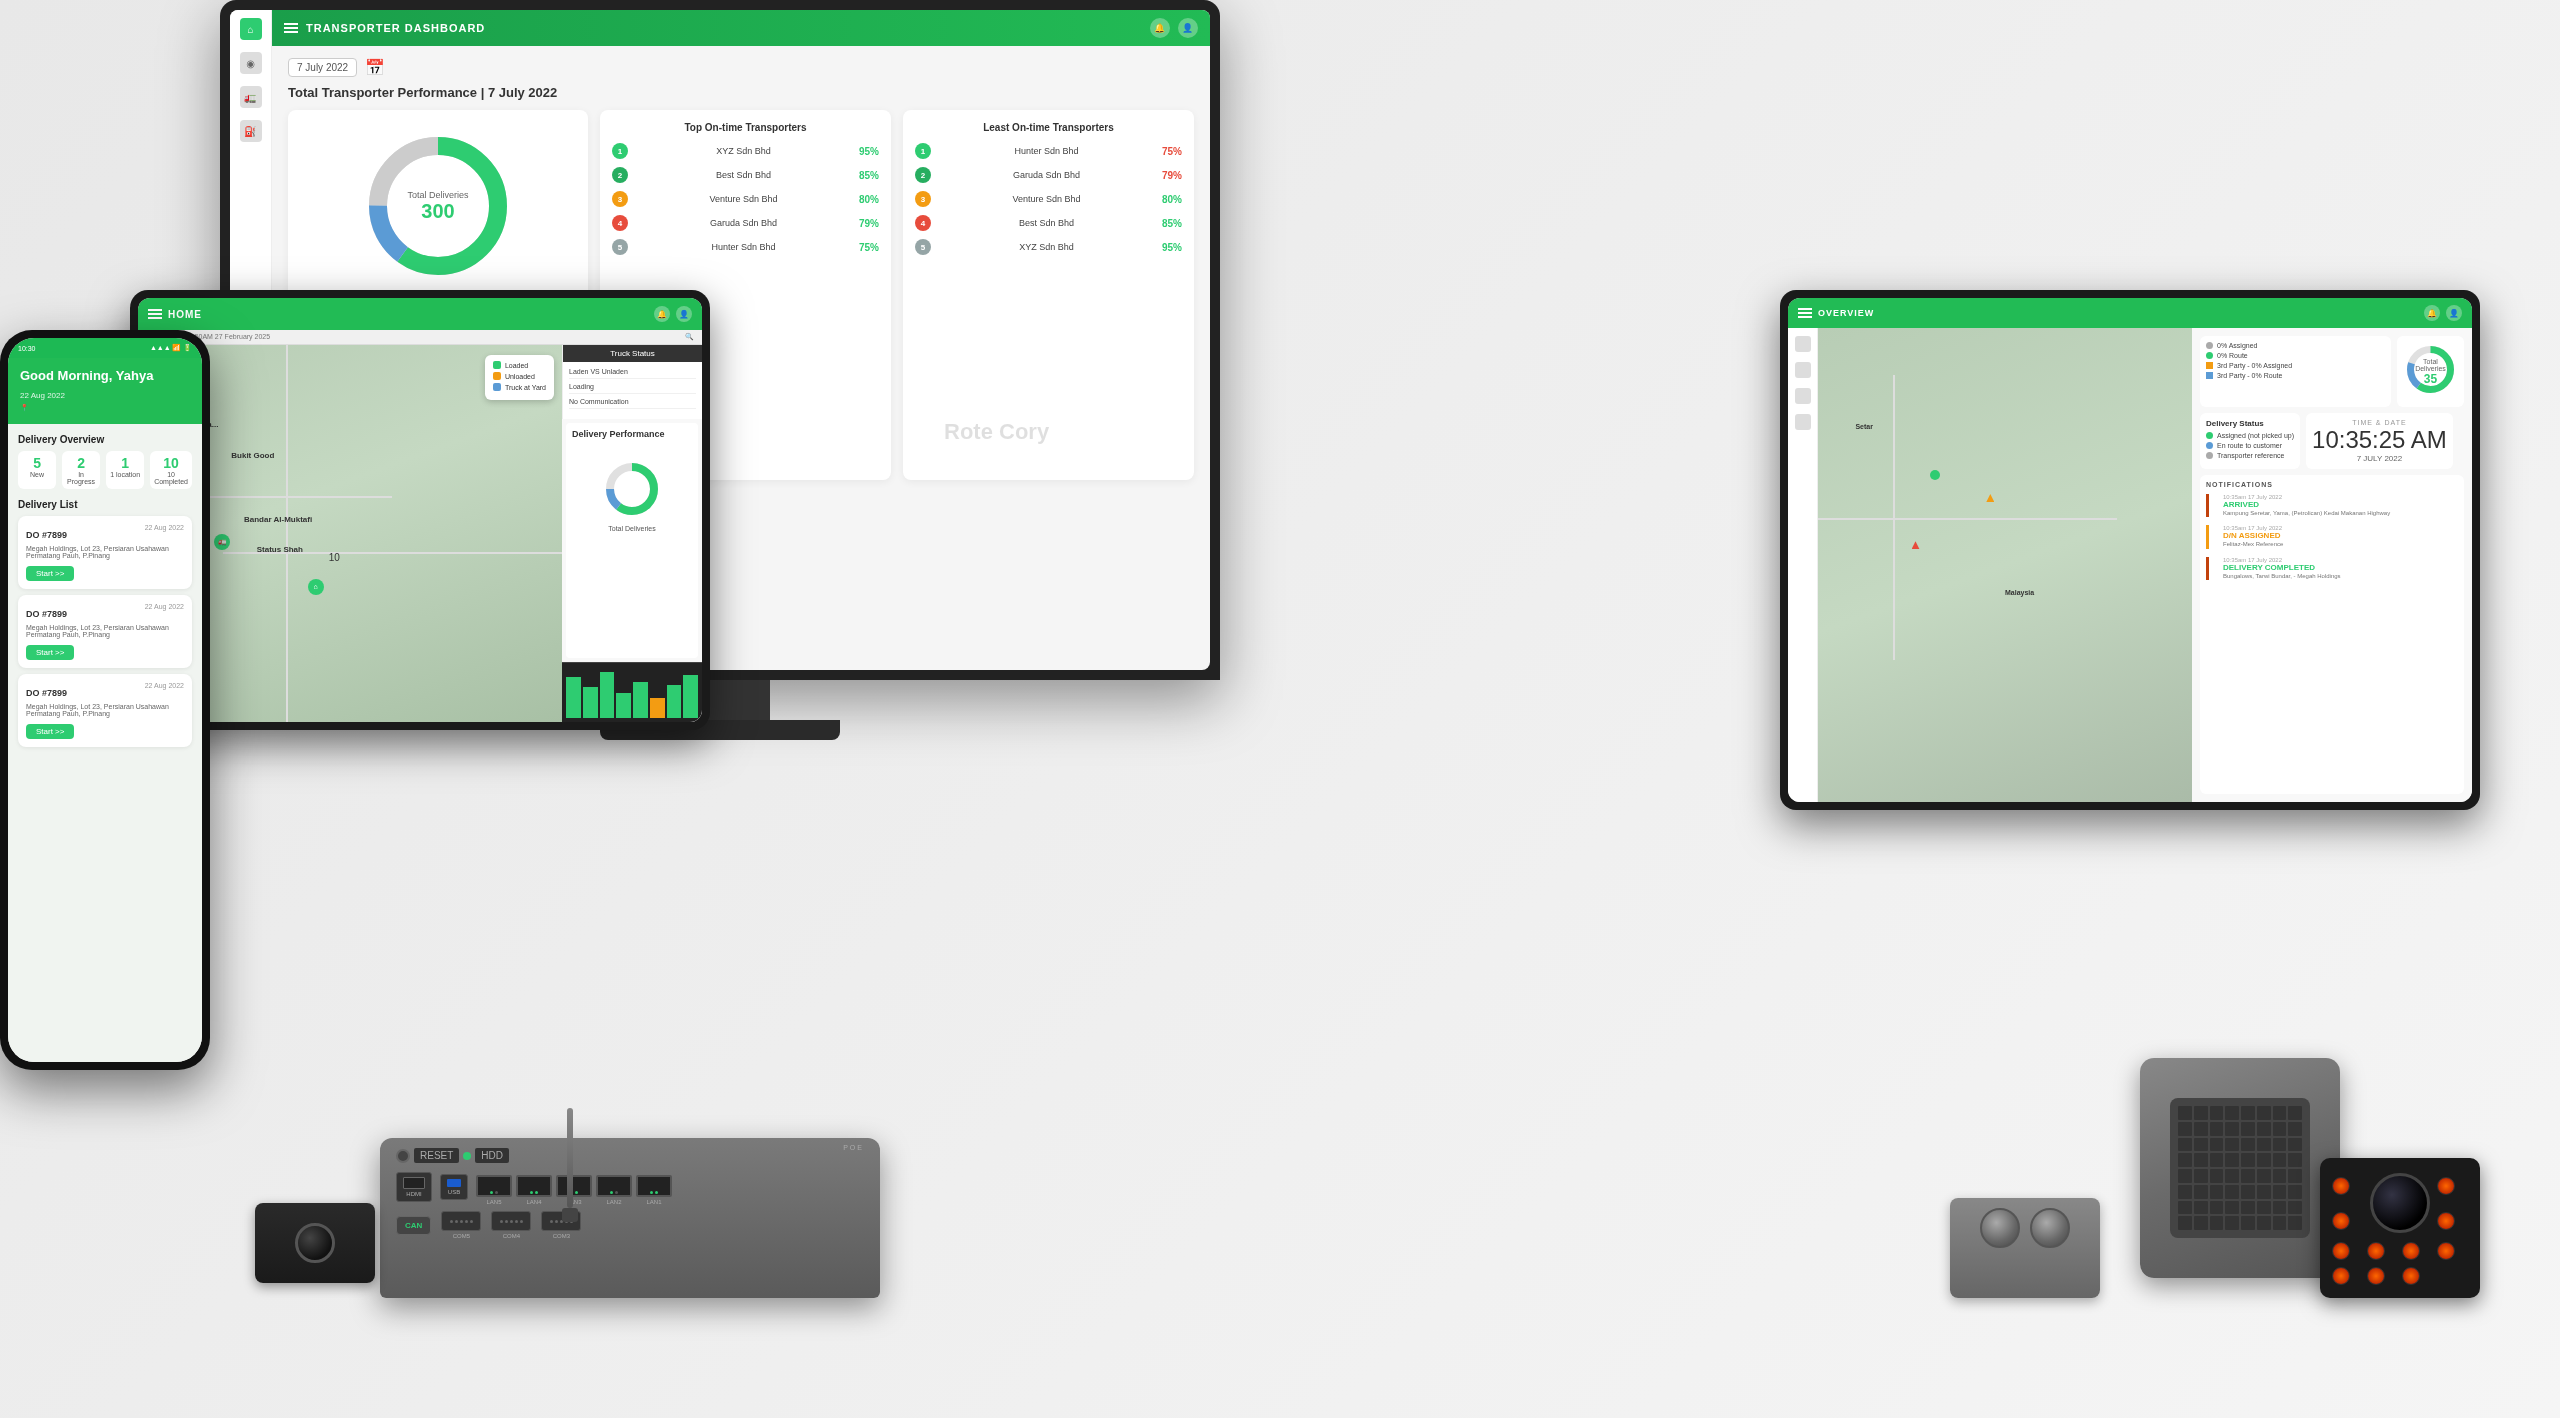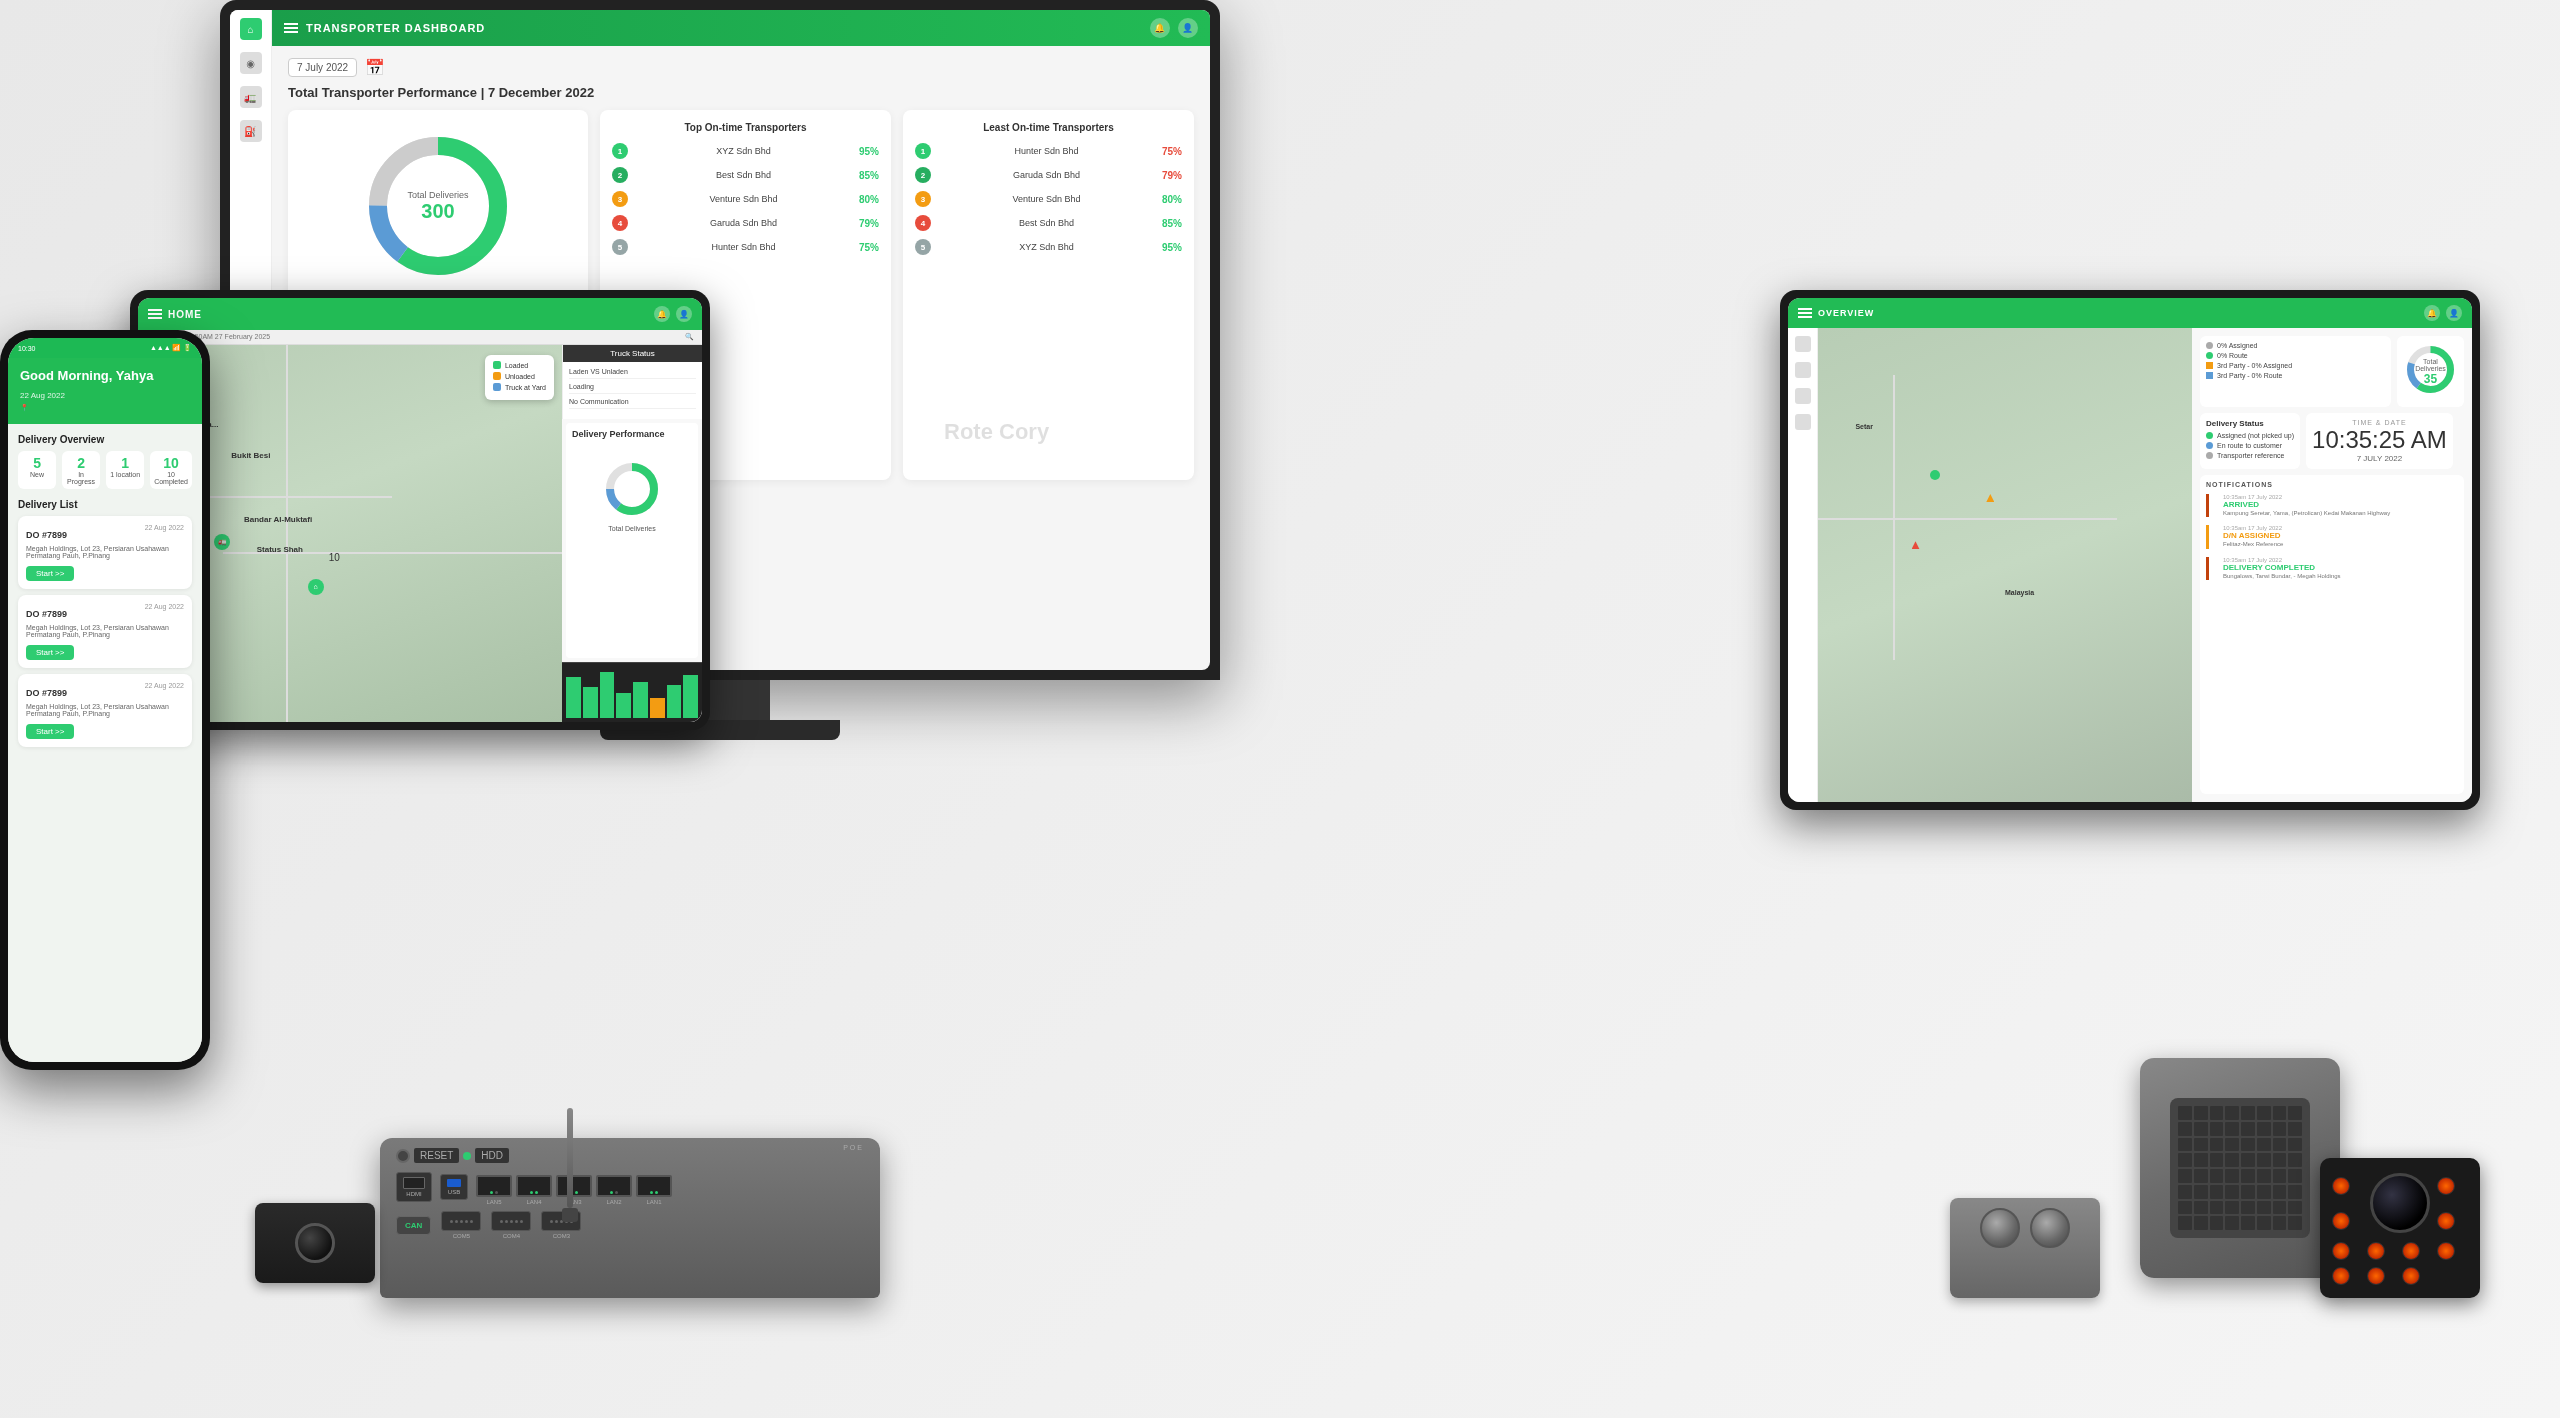--- a/index.html
+++ b/index.html
@@ -1042,21 +1042,21 @@
               <div class="header-icon-circle">🔔</div>
               <div class="header-icon-circle">👤</div>
             </div>
           </div>
 
           <div class="monitor-content">
             <div class="monitor-date-bar">
               <div class="date-input">7 July 2022</div>
               <span>📅</span>
             </div>
-            <div class="monitor-perf-title">Total Transporter Performance | 7 December 2022</div>
+            <div class="monitor-perf-title">Total Transporter Performance | 7 July 2022</div>
             <div class="monitor-charts-row">
 
               <div class="donut-panel">
                 <div class="donut-chart">
                   <svg width="160" height="160" viewBox="0 0 160 160" class="donut-svg">
 
                     <circle cx="80" cy="80" r="60" fill="none" stroke="#e0e0e0" stroke-width="18"></circle>
 
                     <circle cx="80" cy="80" r="60" fill="none" stroke="#2ecc71" stroke-width="18" stroke-dasharray="226 377" stroke-dashoffset="0"></circle>
 
@@ -1179,21 +1179,21 @@
         </div>
         <div class="tablet-content">
           <div class="tablet-map-area">
             <div class="map-bg">
 
               <div class="map-road h" style="top:40%;left:0;width:60%;background:#ddd;height:2px;"></div>
               <div class="map-road h" style="top:55%;left:20%;width:80%;background:#ddd;height:2px;"></div>
               <div class="map-road v" style="left:35%;top:0;height:100%;background:#ddd;width:2px;"></div>
 
               <div class="map-place-name" style="top:20%;left:15%;">Ba...</div>
-              <div class="map-place-name" style="top:28%;left:22%;">Bukit Besi</div>
+              <div class="map-place-name" style="top:28%;left:22%;">Bukit Good</div>
               <div class="map-place-name" style="top:45%;left:25%;">Bandar Al-Muktafi</div>
               <div class="map-place-name" style="top:53%;left:28%;">Status Shah</div>
 
               <div class="map-truck-icon" style="top:50%;left:18%;">🚛</div>
               <div class="map-truck-icon" style="top:62%;left:40%;">⌂</div>
               <div style="position:absolute;top:55%;left:45%;font-size:10px;color:#333;">10</div>
 
               <div class="map-legend-popup">
                 <div class="map-legend-item">
                   <div class="legend-sq" style="background:#2ecc71;"></div>

